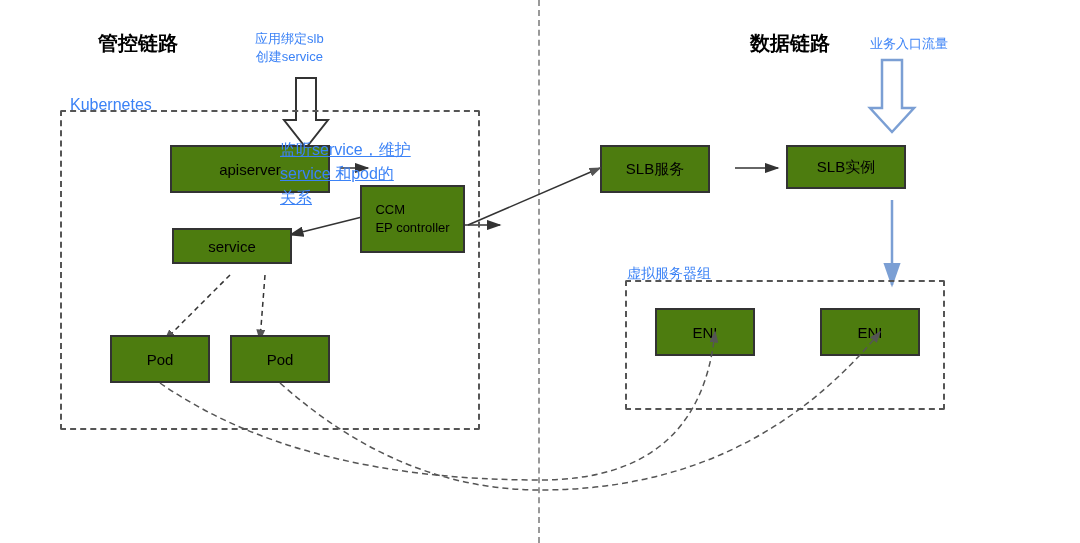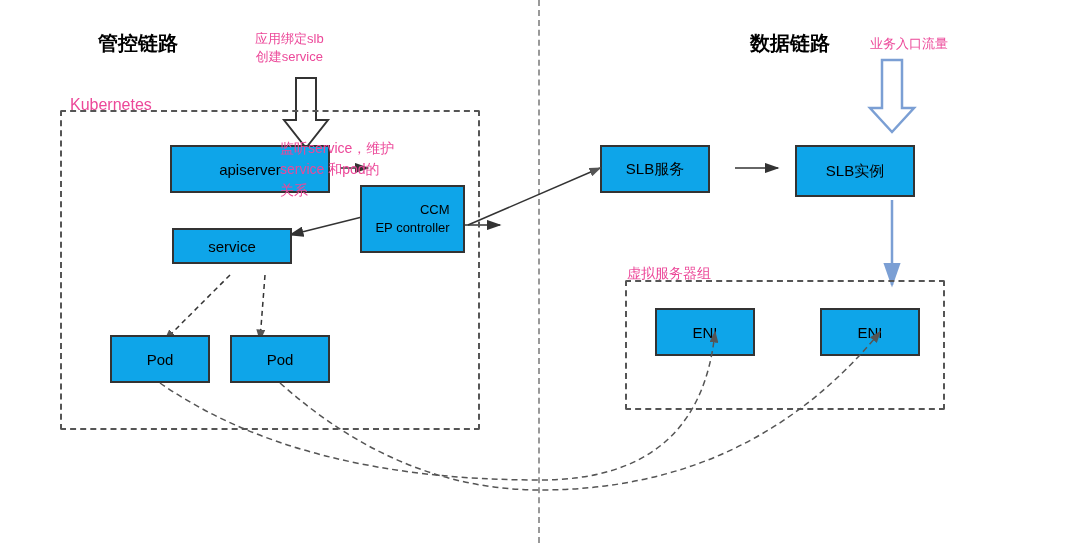--- a/index.html
+++ b/index.html
@@ -36,42 +36,42 @@
       position: absolute;
     }
     
     .dashed-box {
       border: 2px dashed #555;
       position: absolute;
       border-radius: 2px;
     }
     .solid-box {
       border: 2px solid #333;
-      background: #0ea5e9;
+      background: #4d7c0f;
       position: absolute;
       display: flex;
       align-items: center;
       justify-content: center;
       font-size: 15px;
-      text-align: right;
+      text-align: left;
     }
     
     svg.arrows {
       position: absolute;
       top: 0;
       left: 0;
       width: 100%;
       height: 100%;
       pointer-events: none;
       overflow: visible;
     }
     .annotation {
       position: absolute;
       font-size: 13px;
-      color: #ec4899;
+      color: #3b82f6;
       line-height: 1.4;
       text-align: center;
     }
   </style>
 </head>
 <body>
 
 <div class="diagram-container">
 
   <div class="left-panel">
@@ -118,21 +118,21 @@
     </div>
 
     <div class="solid-box" style="top:145px; left:170px; width:160px; height:48px;">
       <span>apiserver</span>
     </div>
 
     <div class="solid-box" style="top:185px; left:360px; width:105px; height:68px; font-size:13px; line-height:1.4;">
       <span>CCM<br>EP controller</span>
     </div>
 
-    <div class="annotation" style="top:138px; left:280px; font-size:14px; text-align:left; line-height:1.5;">
+    <div class="annotation" style="top:138px; left:280px; font-size:16px; text-align:left; line-height:1.5;text-decoration:underline;">
       <span>监听service，维护</span><br>
       <span>service 和pod的</span><br>
       <span>关系</span>
     </div>
 
     <div class="solid-box" style="top:228px; left:172px; width:120px; height:36px;">
       <span>service</span>
     </div>
 
     <div class="solid-box" style="top:335px; left:110px; width:100px; height:48px;">
@@ -158,21 +158,21 @@
       <line x1="195" y1="168" x2="238" y2="168" stroke="#333" stroke-width="1.5" marker-end="url(#arrowhead-solid)"></line>
 
       <line x1="352" y1="200" x2="352" y2="285" stroke="#7b9fd4" stroke-width="2.5" marker-end="url(#arrowhead-blue-solid)"></line>
 
     </svg>
 
     <div class="solid-box" style="top:145px; left:60px; width:110px; height:48px;">
       <span>SLB服务</span>
     </div>
 
-    <div class="solid-box" style="top:145px; left:255px; width:120px; height:52px;">
+    <div class="solid-box" style="top:145px; left:246px; width:120px; height:44px;">
       <span>SLB实例</span>
     </div>
 
     <div class="dashed-box" style="top:280px; left:85px; width:320px; height:130px;">
       <span class="annotation" style="top:-18px; left:0; font-size:14px;">虚拟服务器组</span>
     </div>
 
     <div class="solid-box" style="top:308px; left:115px; width:100px; height:48px;">
       <span>ENI</span>
     </div>

